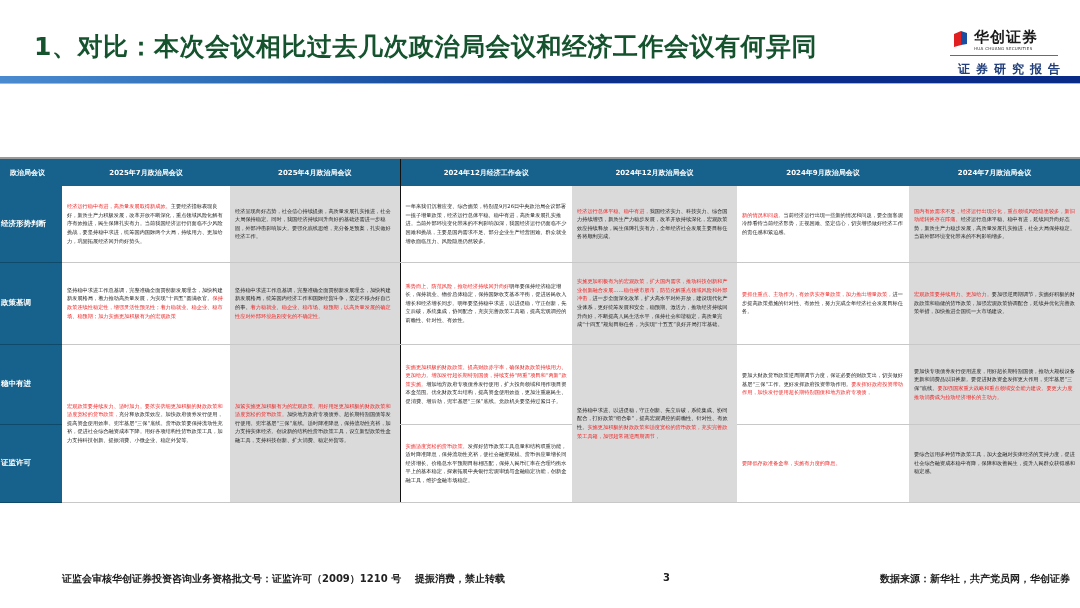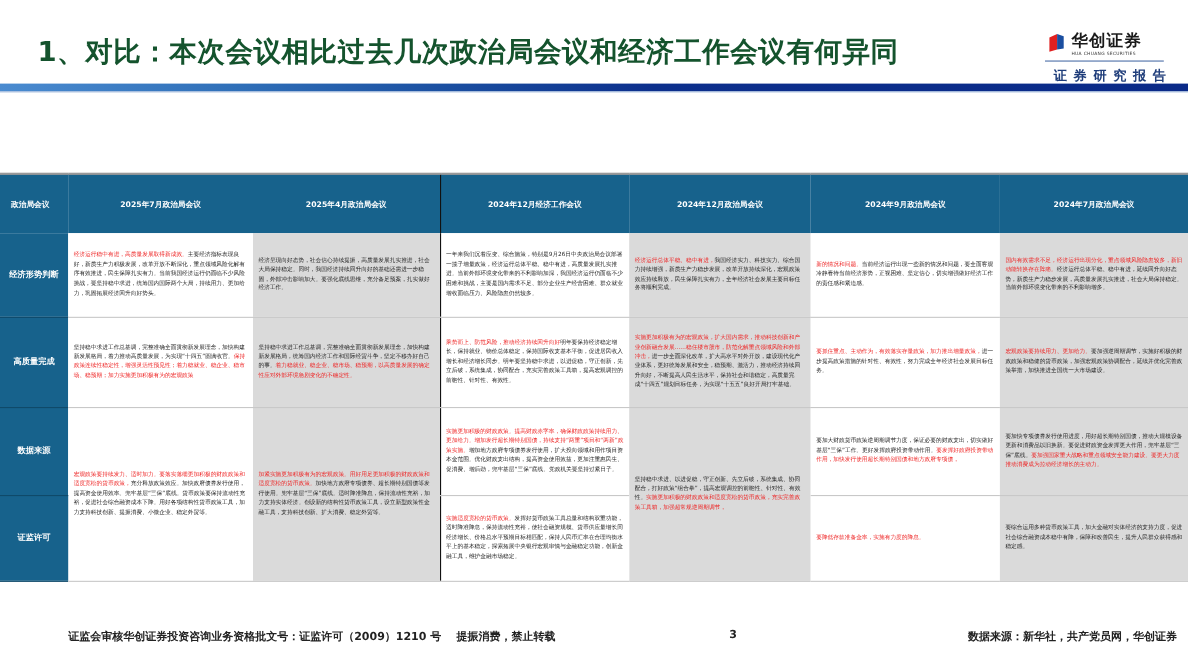--- a/index.html
+++ b/index.html
@@ -8,23 +8,23 @@
   .logo { position:absolute; left:950px; top:28px; width:110px; height:50px;text-align:right; }
   .logo-mark { position:absolute; left:2px; top:2px; width:16px; height:18px; }
   .logo-cn { position:absolute; left:24px; top:0px; font-size:15px; font-weight:bold; color:#1a1a1a; letter-spacing:1px; white-space:nowrap; }
   .logo-en { position:absolute; left:24px; top:18px; font-size:4px; color:#333; letter-spacing:0.3px; white-space:nowrap; }
   .logo-line { position:absolute; left:0px; top:27px; width:108px; height:1px; background:#4d6fa8; }
   .logo-sub { position:absolute; left:8px; top:33px; font-size:12px; color:#1f3d7a; letter-spacing:6px; font-family:"DejaVu Serif", serif; font-weight:bold; white-space:nowrap; }
   .header-bar { position:absolute; left:0; top:76px; width:1080px; height:7px; background:linear-gradient(90deg,#4a8bd0 0%,#2f6fb8 20%,#1a4ea0 38%,#0c2f8c 55%,#0a2a88 100%); }
   .header-bar-under { position:absolute; left:0; top:83px; width:1080px; height:1px; background:#9fb7da; }
 
   table.cmp { position:absolute; left:0; top:157px; width:1080px; height:316px; border-collapse:collapse; table-layout:fixed; }
-  table.cmp th { background:#17628c; color:#fff; font-size:7px; font-weight:bold; height:27px; padding:13px; text-align:center; border-top:2px solid #999; }
+  table.cmp th { background:#17628c; color:#fff; font-size:7px; font-weight:bold; height:27px; padding:0; text-align:center; border-top:2px solid #999; }
   table.cmp th.rowhead-th { text-align:left; padding-left:10px; }
-  table.cmp td.rowlabel { background:#17628c; color:#fff; font-size:7.5px; font-weight:bold; text-align:center; border-bottom:1px solid #0f4a6a; }
+  table.cmp td.rowlabel { background:#17628c; color:#fff; font-size:7.5px; font-weight:bold; text-align:left; border-bottom:1px solid #0f4a6a; }
   table.cmp td.cell { font-size:5.2px; line-height:8.6px; color:#222; padding:4px 5px; vertical-align:middle; border-bottom:1px solid #c8c8c8; word-break:break-all; }
   td.white { background:#ffffff; }
   td.grey { background:#dadada; }
   .sep { border-left:1.5px solid #111 !important; }
   .red { color:#ee2222; }
 
   .footer { position:absolute; top:572px; font-size:10px; color:#222; white-space:nowrap;font-weight:bold; }
 </style>
 </head>
 <body>
@@ -70,30 +70,30 @@
     <tr style="height:76px">
       <td class="rowlabel">经济形势判断</td>
       <td class="cell white"><span class="red">经济运行稳中有进，高质量发展取得新成效。</span><span>主要经济指标表现良好，新质生产力积极发展，改革开放不断深化，重点领域风险化解有序有效推进，民生保障扎实有力。当前我国经济运行仍面临不少风险挑战，要坚持稳中求进，统筹国内国际两个大局，持续用力、更加给力，巩固拓展经济回升向好势头。</span></td>
       <td class="cell grey"><span class="red"></span><span>经济呈现向好态势，社会信心持续提振，高质量发展扎实推进，社会大局保持稳定。同时，我国经济持续回升向好的基础还需进一步稳固，外部冲击影响加大。要强化底线思维，充分备足预案，扎实做好经济工作。</span></td>
       <td class="cell white sep"><span class="red"></span><span>一年来我们沉着应变、综合施策，特别是9月26日中央政治局会议部署一揽子增量政策，经济运行总体平稳、稳中有进，高质量发展扎实推进。当前外部环境变化带来的不利影响加深，我国经济运行仍面临不少困难和挑战，主要是国内需求不足、部分企业生产经营困难、群众就业增收面临压力、风险隐患仍然较多。</span></td>
       <td class="cell grey"><span class="red">经济运行总体平稳、稳中有进，</span><span>我国经济实力、科技实力、综合国力持续增强，新质生产力稳步发展，改革开放持续深化，宏观政策效应持续释放，民生保障扎实有力，全年经济社会发展主要目标任务将顺利完成。</span></td>
       <td class="cell white"><span class="red">新的情况和问题。</span><span>当前经济运行出现一些新的情况和问题，要全面客观冷静看待当前经济形势，正视困难、坚定信心，切实增强做好经济工作的责任感和紧迫感。</span></td>
       <td class="cell grey"><span class="red">国内有效需求不足，经济运行出现分化，重点领域风险隐患较多，新旧动能转换存在阵痛。</span><span>经济运行总体平稳、稳中有进，延续回升向好态势，新质生产力稳步发展，高质量发展扎实推进，社会大局保持稳定。当前外部环境变化带来的不利影响增多。</span></td>
     </tr>
     <tr style="height:82px">
-      <td class="rowlabel">高质量完成</td>
+      <td class="rowlabel">政策基调</td>
       <td class="cell white"><span>坚持稳中求进工作总基调，完整准确全面贯彻新发展理念，加快构建新发展格局，着力推动高质量发展，为实现“十四五”圆满收官。</span><span class="red">保持政策连续性稳定性，增强灵活性预见性；着力稳就业、稳企业、稳市场、稳预期；加力实施更加积极有为的宏观政策</span></td>
       <td class="cell grey"><span>坚持稳中求进工作总基调，完整准确全面贯彻新发展理念，加快构建新发展格局，统筹国内经济工作和国际经贸斗争，坚定不移办好自己的事。</span><span class="red">着力稳就业、稳企业、稳市场、稳预期，以高质量发展的确定性应对外部环境急剧变化的不确定性。</span></td>
       <td class="cell white sep"><span class="red">乘势而上、防范风险，推动经济持续回升向好</span><span>明年要保持经济稳定增长，保持就业、物价总体稳定，保持国际收支基本平衡，促进居民收入增长和经济增长同步。明年要坚持稳中求进，以进促稳，守正创新，先立后破，系统集成，协同配合，充实完善政策工具箱，提高宏观调控的前瞻性、针对性、有效性。</span></td>
       <td class="cell grey"><span class="red">实施更加积极有为的宏观政策，扩大国内需求，推动科技创新和产业创新融合发展……稳住楼市股市，防范化解重点领域风险和外部冲击，</span><span>进一步全面深化改革，扩大高水平对外开放，建设现代化产业体系，更好统筹发展和安全，稳预期、激活力，推动经济持续回升向好，不断提高人民生活水平，保持社会和谐稳定，高质量完成“十四五”规划目标任务，为实现“十五五”良好开局打牢基础。</span></td>
       <td class="cell white"><span class="red">要抓住重点、主动作为，有效落实存量政策，加力推出增量政策，</span><span>进一步提高政策措施的针对性、有效性，努力完成全年经济社会发展目标任务。</span></td>
       <td class="cell grey"><span class="red">宏观政策要持续用力、更加给力。</span><span>要加强逆周期调节，实施好积极的财政政策和稳健的货币政策，加强宏观政策协调配合，延续并优化完善政策举措，加快推进全国统一大市场建设。</span></td>
     </tr>
     <tr style="height:80px">
-      <td class="rowlabel">数据来源</td>
+      <td class="rowlabel">稳中有进</td>
       <td class="cell white" rowspan="2"><span class="red">宏观政策要持续发力、适时加力。要落实落细更加积极的财政政策和适度宽松的货币政策，</span><span>充分释放政策效应。加快政府债券发行使用，提高资金使用效率。兜牢基层“三保”底线。货币政策要保持流动性充裕，促进社会综合融资成本下降。用好各项结构性货币政策工具，加力支持科技创新、提振消费、小微企业、稳定外贸等。</span></td>
       <td class="cell grey" rowspan="2"><span class="red">加紧实施更加积极有为的宏观政策。用好用足更加积极的财政政策和适度宽松的货币政策。</span><span>加快地方政府专项债券、超长期特别国债等发行使用。兜牢基层“三保”底线。适时降准降息，保持流动性充裕，加力支持实体经济。创设新的结构性货币政策工具，设立新型政策性金融工具，支持科技创新、扩大消费、稳定外贸等。</span></td>
       <td class="cell white sep"><span class="red">实施更加积极的财政政策。提高财政赤字率，确保财政政策持续用力、更加给力。增加发行超长期特别国债，持续支持“两重”项目和“两新”政策实施。</span><span>增加地方政府专项债券发行使用，扩大投向领域和用作项目资本金范围。优化财政支出结构，提高资金使用效益，更加注重惠民生、促消费、增后劲，兜牢基层“三保”底线。党政机关要坚持过紧日子。</span></td>
       <td class="cell grey" rowspan="2"><span>坚持稳中求进、以进促稳，守正创新、先立后破，系统集成、协同配合，打好政策“组合拳”，提高宏观调控的前瞻性、针对性、有效性。</span><span class="red">实施更加积极的财政政策和适度宽松的货币政策，充实完善政策工具箱，加强超常规逆周期调节，</span></td>
       <td class="cell white"><span>要加大财政货币政策逆周期调节力度，保证必要的财政支出，切实做好基层“三保”工作。更好发挥政府投资带动作用。</span><span class="red">要发挥好政府投资带动作用，加快发行使用超长期特别国债和地方政府专项债，</span></td>
       <td class="cell grey"><span>要加快专项债券发行使用进度，用好超长期特别国债，推动大规模设备更新和消费品以旧换新。要促进财政资金发挥更大作用，兜牢基层“三保”底线。</span><span class="red">要加强国家重大战略和重点领域安全能力建设。要更大力度推动消费成为拉动经济增长的主动力。</span></td>
     </tr>
     <tr style="height:78px">
       <td class="rowlabel">证监许可</td>
       <td class="cell white sep"><span class="red">实施适度宽松的货币政策。</span><span>发挥好货币政策工具总量和结构双重功能，适时降准降息，保持流动性充裕，使社会融资规模、货币供应量增长同经济增长、价格总水平预期目标相匹配，保持人民币汇率在合理均衡水平上的基本稳定，探索拓展中央银行宏观审慎与金融稳定功能，创新金融工具，维护金融市场稳定。</span></td>

